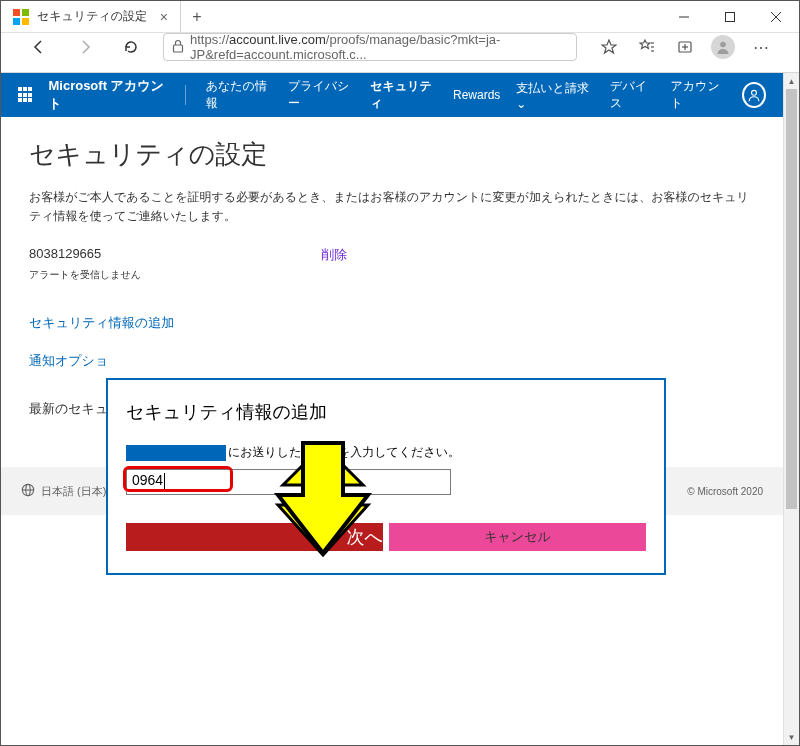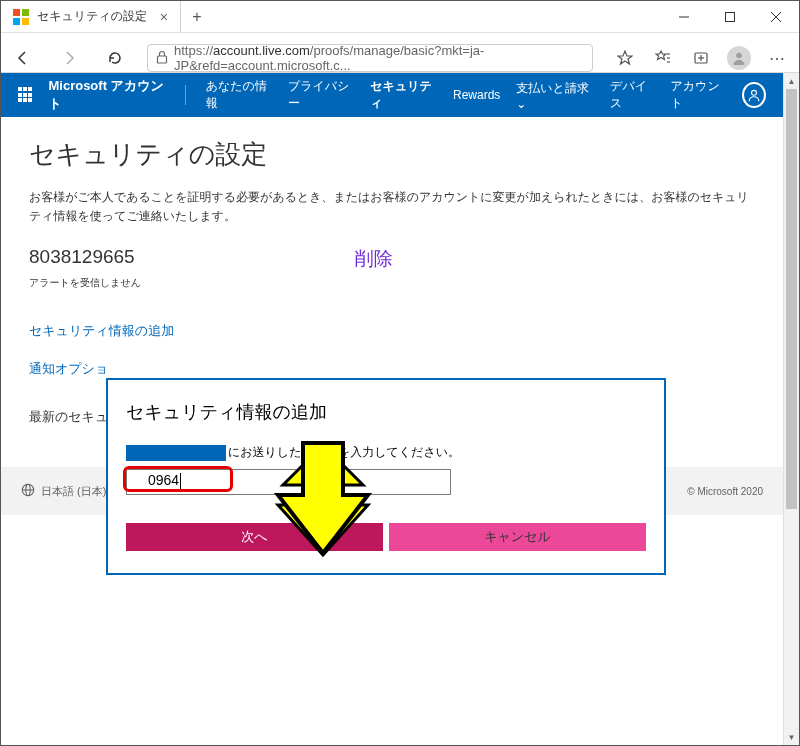--- a/index.html
+++ b/index.html
@@ -52,23 +52,23 @@
   align-items: center;
   justify-content: center;
   color: #333;
   font-size: 12px;
 }
 
 
 .addr-row {
   height: 40px;
   display: flex;
-  align-items: flex-end;
+  align-items: flex-start;
   gap: 18px;
-  padding: 0 8px;
+  padding: 0 24px;
   border-bottom: 1px solid #d8d8d8;
 }
 .nav-btn {
   width: 28px;
   height: 28px;
   display: flex;
   align-items: center;
   justify-content: center;
   color: #444;
   font-size: 16px;
@@ -183,21 +183,21 @@
 .page-title {
   font-size: 26px;
   font-weight: 400;
   margin-bottom: 16px;
 }
 .desc {
   font-size: 12px;
   line-height: 1.6;
   margin-bottom: 20px;
 }
-.phone { font-size: 19px; margin-bottom: 4px; display: flex; gap: 220px;}
+.phone { font-size: 13px; margin-bottom: 4px; display: flex; gap: 220px;}
 .alert-off { font-size: 10px; color: #333; margin-bottom: 32px;}
 .link { color: #0067b8; font-size: 13px; margin-bottom: 20px; display: block;}
 .latest { font-size: 13px; margin-top: 30px;}
 
 
 .footer {
   position: absolute;
   bottom: 0;
   left: 0;
   right: 0;
@@ -237,39 +237,40 @@
   height: 28px;
   margin-bottom: 26px;
 }
 .input-border {
   position: absolute;
   left: 0; top: 0; width: 325px; height: 26px;
   border: 1px solid #7a7a7a;
 }
 .input-text {
   position: absolute;
-  left: 16px; top: 0;
+  left: 0; top: 0;
   padding: 3px 6px;
   font-size: 14px;
 }
 .caret {
   display: inline-block;
   width: 1px; height: 16px;
   background: #000;
   vertical-align: middle;
   margin-left: 1px;
 }
 .btn-row { display: flex; gap: 6px; }
 .btn-primary {
   flex: 1;
   height: 28px;
-  background: #be185d;
+  background: #b91c1c;
   color: #fff;
   border: none;
-  font-size: 13px;
+  font-size: 18px;
+  text-align: right;
 }
 .btn-secondary {
   flex: 1;
   height: 28px;
   background: #ec4899;
   color: #333;
   border: none;
   font-size: 13px;
 }
 

